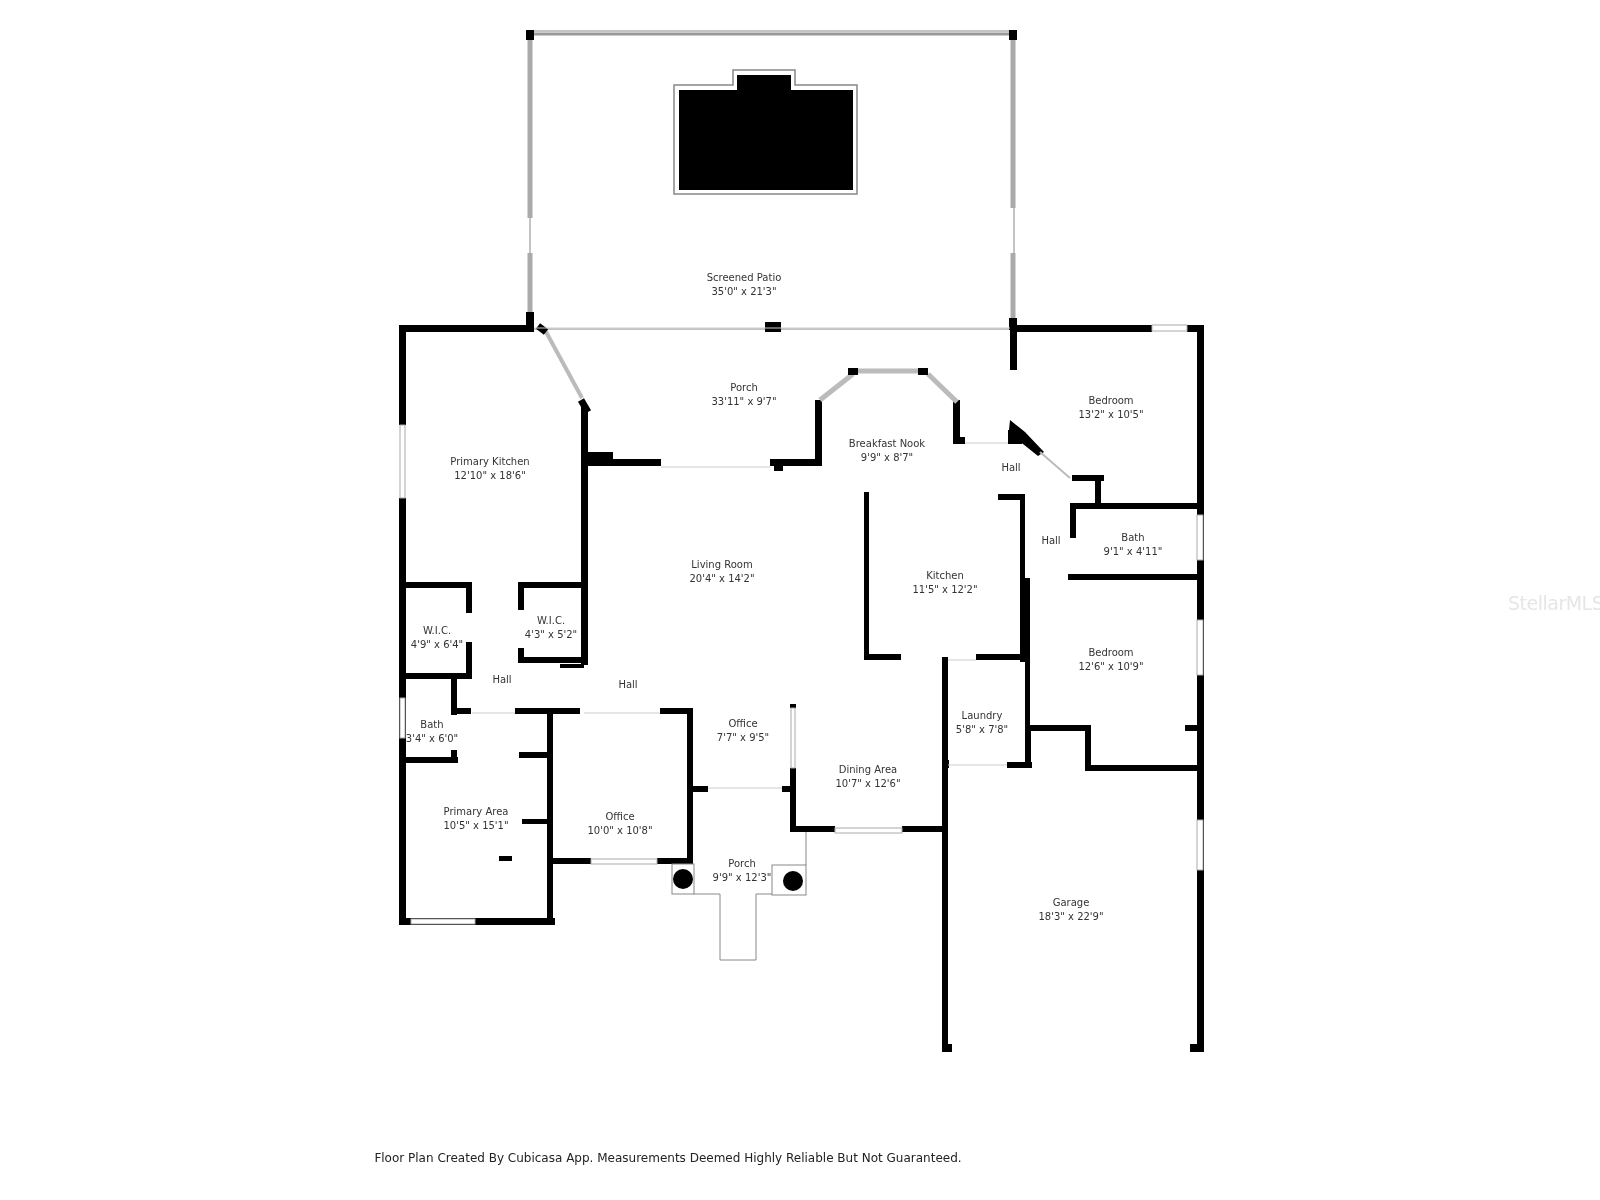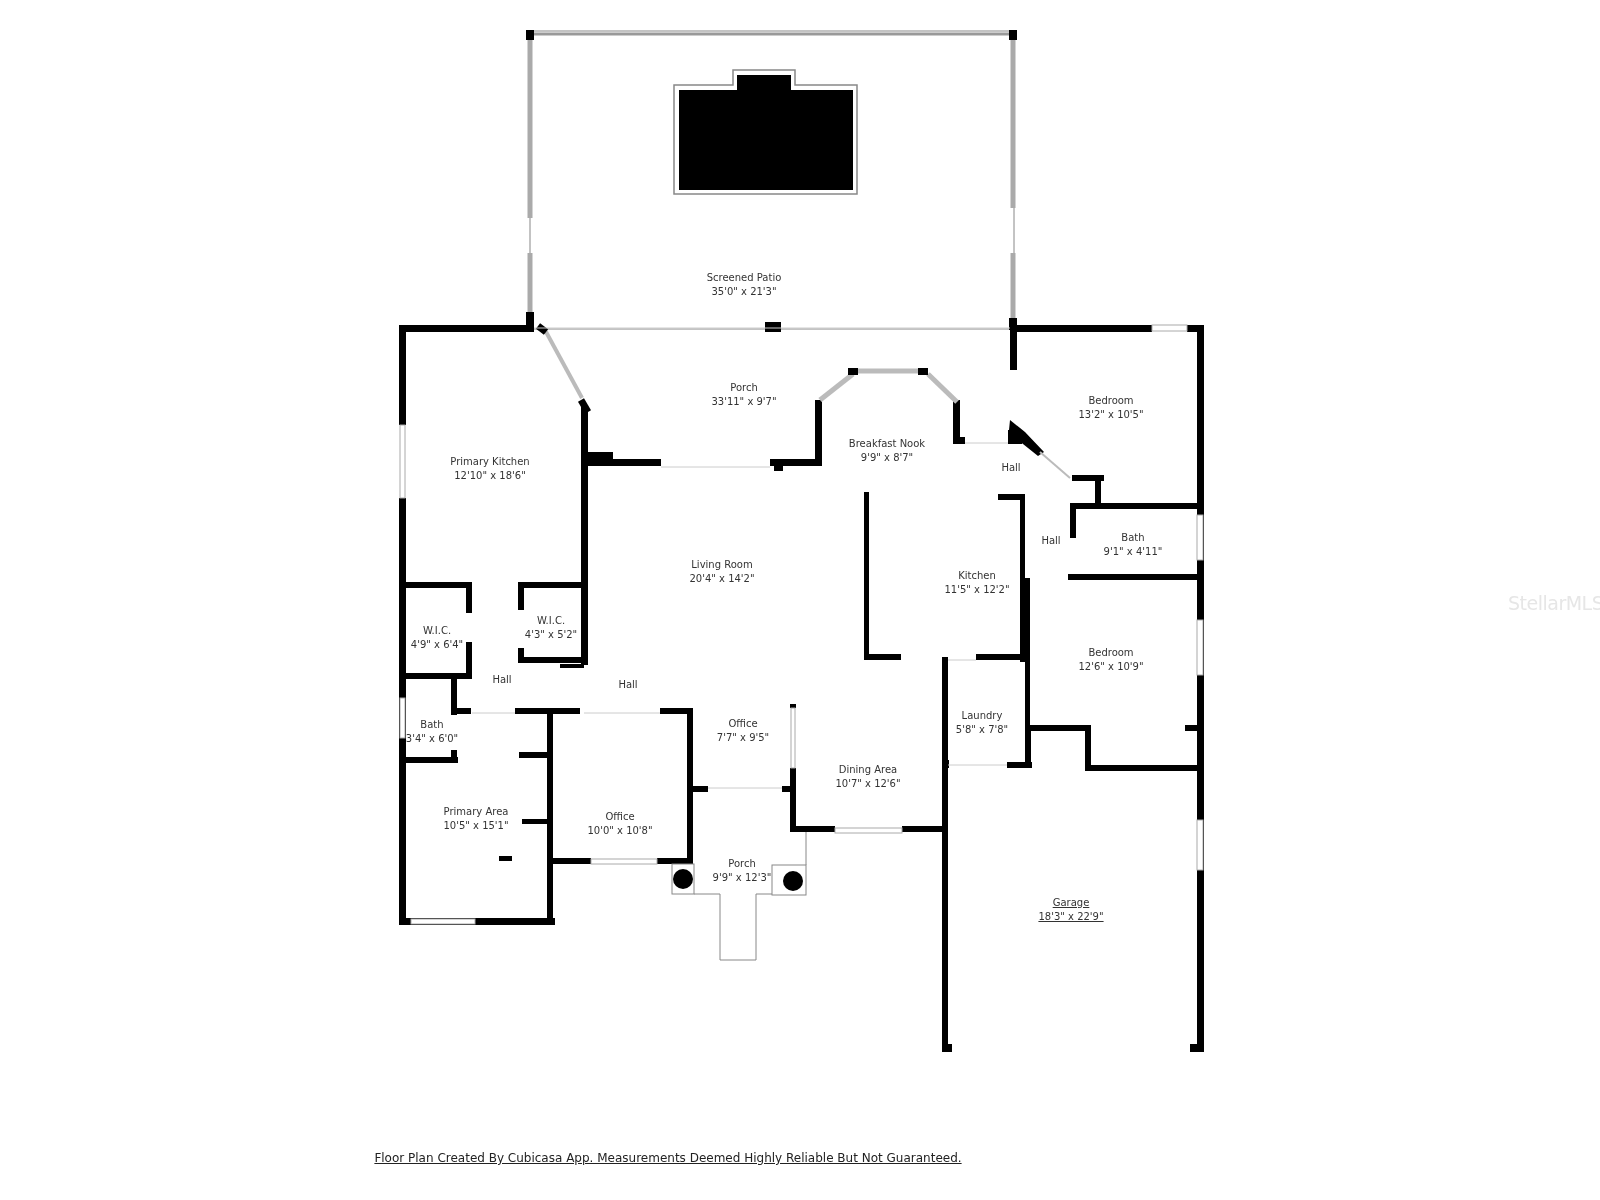--- a/index.html
+++ b/index.html
@@ -3,21 +3,21 @@
 <meta charset="utf-8">
 <style>
   html, body { margin: 0; padding: 0; background: #ffffff; }
   body { width: 1600px; height: 1200px; position: relative; overflow: hidden;
          font-family: "DejaVu Sans", "Liberation Sans", sans-serif; }
   #plan { position: absolute; left: 0; top: 0; width: 1600px; height: 1200px; }
   .room-label { position: absolute; text-align: center; color: #333333;
                 font-size: 10px; line-height: 14px; transform: translateX(-50%); white-space: nowrap; }
   .room-label span { display: block; }
   .footer { position: absolute; left: 0; width: 1336px; top: 1151px; text-align: center;
-            font-size: 12px; color: #222222; text-decoration: underline; }
+            font-size: 12px; color: #222222; }
   .watermark { position: absolute; left: 1508px; top: 592px; font-size: 19px; color: #e6e6e6;
                letter-spacing: -0.5px; }
 </style>
 </head>
 <body>
 
 <svg id="plan" viewBox="0 0 1600 1200" xmlns="http://www.w3.org/2000/svg">
 
   <g stroke="#888" fill="none">
     <rect x="530" y="31" width="484" height="298" stroke-width="1"></rect>
@@ -195,21 +195,21 @@
   <span>Hall</span>
 </div>
 <div class="room-label" style="left:1133px;top:531px;">
   <span>Bath</span>
   <span>9'1" x 4'11"</span>
 </div>
 <div class="room-label" style="left:722px;top:558px;">
   <span>Living Room</span>
   <span>20'4" x 14'2"</span>
 </div>
-<div class="room-label" style="left:945px;top:569px;margin-left:32px;">
+<div class="room-label" style="left:945px;top:569px;">
   <span>Kitchen</span>
   <span>11'5" x 12'2"</span>
 </div>
 <div class="room-label" style="left:437px;top:624px;">
   <span>W.I.C.</span>
   <span>4'9" x 6'4"</span>
 </div>
 <div class="room-label" style="left:551px;top:614px;">
   <span>W.I.C.</span>
   <span>4'3" x 5'2"</span>
@@ -245,19 +245,19 @@
   <span>10'0" x 10'8"</span>
 </div>
 <div class="room-label" style="left:476px;top:805px;">
   <span>Primary Area</span>
   <span>10'5" x 15'1"</span>
 </div>
 <div class="room-label" style="left:742px;top:857px;">
   <span>Porch</span>
   <span>9'9" x 12'3"</span>
 </div>
-<div class="room-label" style="left:1071px;top:896px;text-decoration:underline;">
+<div class="room-label" style="left:1071px;top:896px;">
   <span>Garage</span>
   <span>18'3" x 22'9"</span>
 </div>
 
 <div class="watermark">StellarMLS</div>
 <div class="footer">Floor Plan Created By Cubicasa App. Measurements Deemed Highly Reliable But Not Guaranteed.</div>
 
 </body></html>

